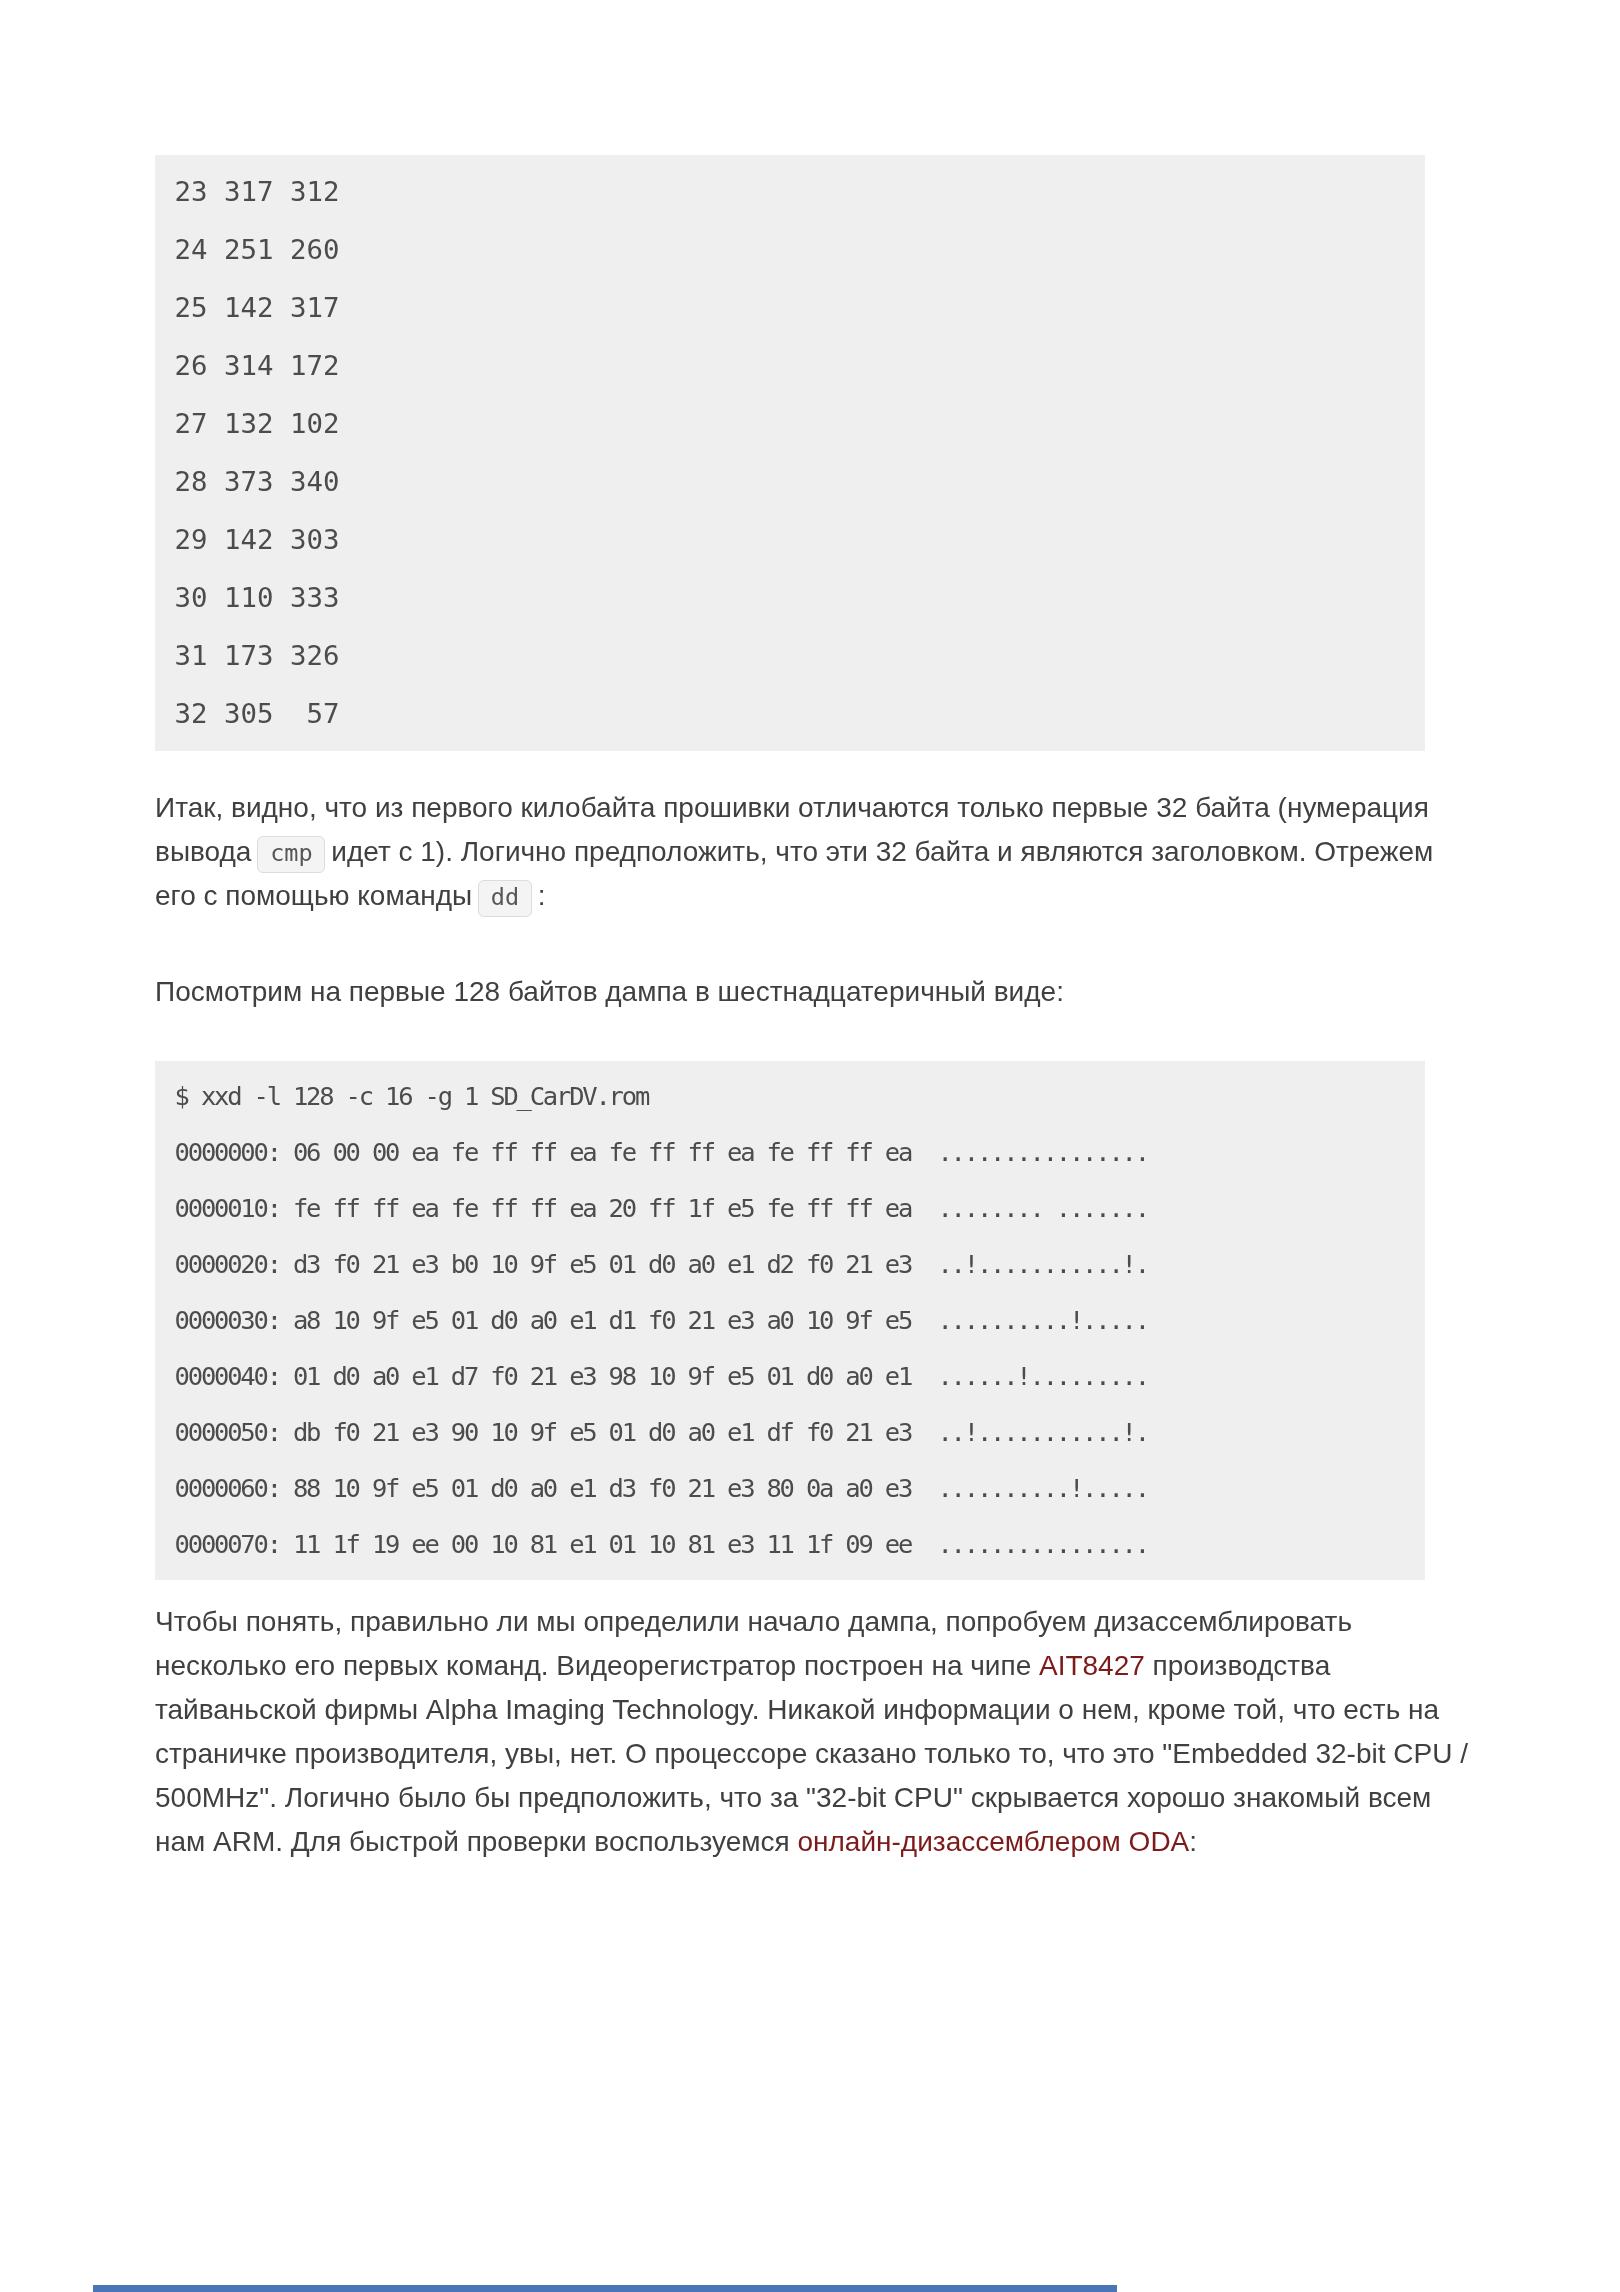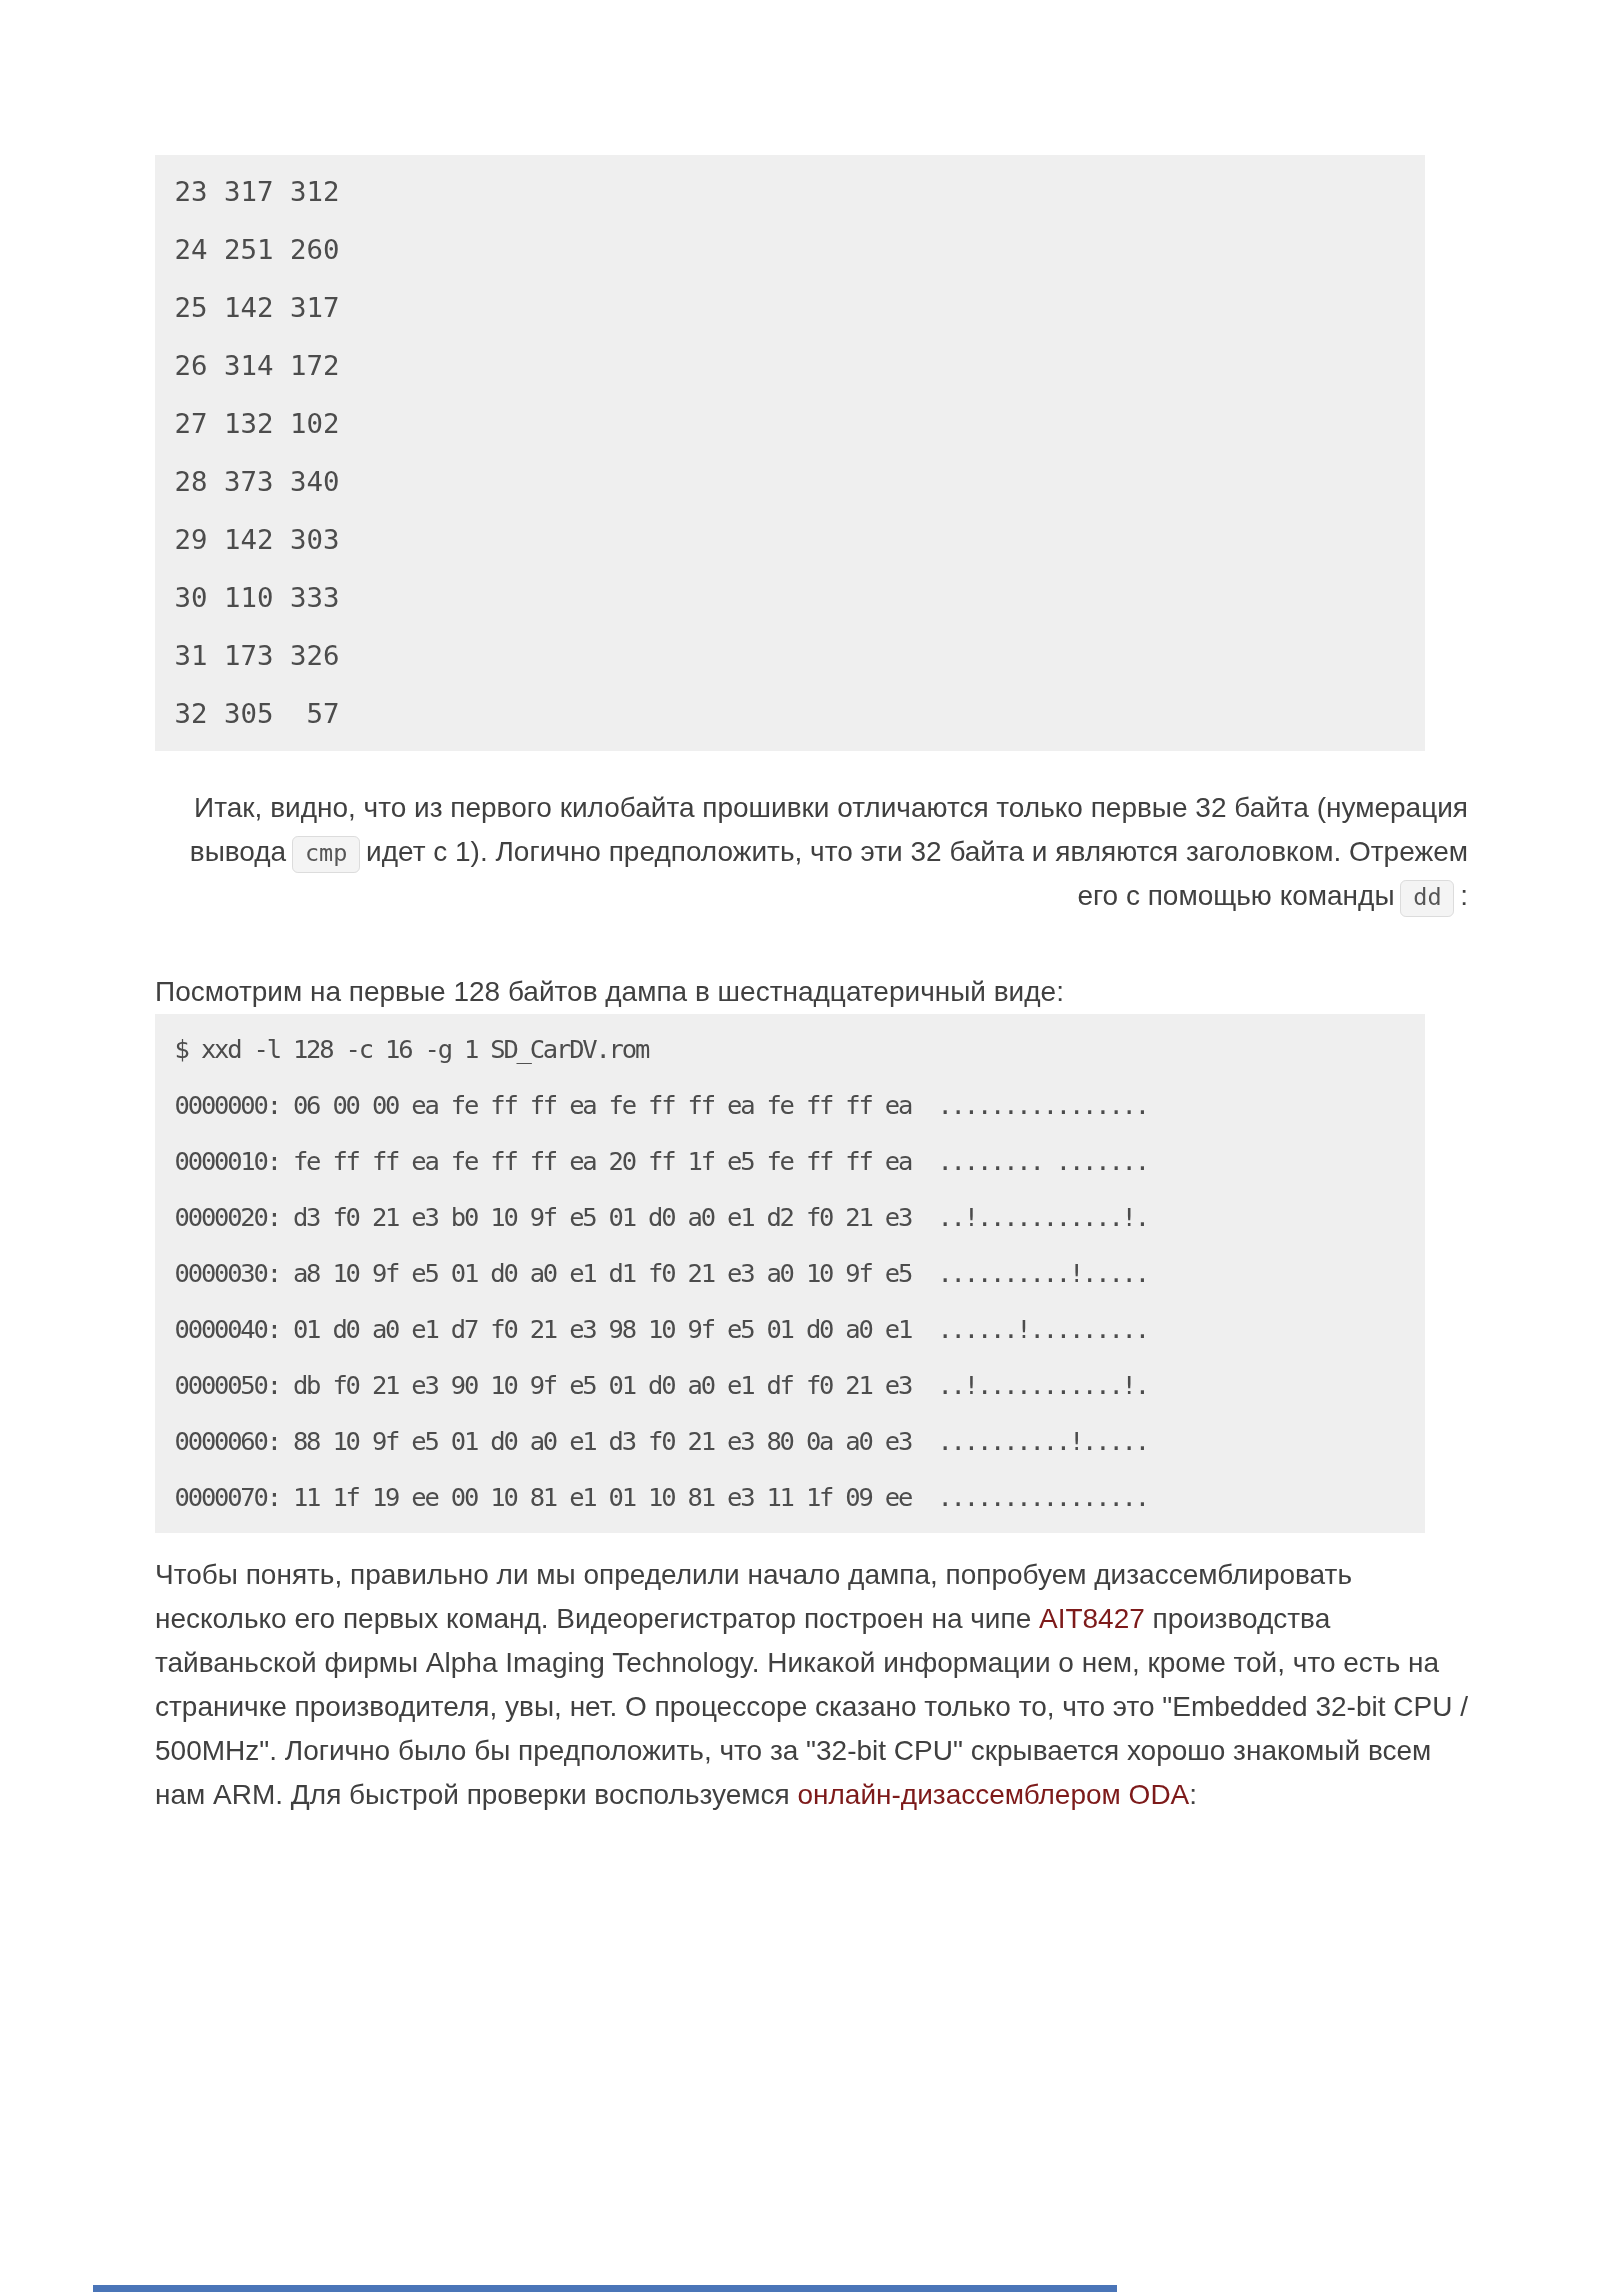--- a/index.html
+++ b/index.html
@@ -14,25 +14,25 @@
     font-family: "Liberation Sans", sans-serif;
   }
   .content { position: absolute; left: 155px; top: 155px; width: 1313px; }
 
   .gray-block {
     width: 1270px; background: var(--code_bg); color: var(--code_text);
     font-family: "DejaVu Sans Mono", monospace; white-space: pre;
     padding: 7.8px 9.8px 7.8px 19.6px; overflow: hidden;
   }
   .cmp-block { font-size: 27.4px; line-height: 58px; }
-  .hex-block { font-size: 25.5px; line-height: 56px; letter-spacing: -2.2px; }
+  .hex-block { font-size: 25.5px; line-height: 56px; letter-spacing: -2.2px; margin-top: 47px; }
   .code-line { white-space: pre; }
 
   p.body-text { font-size: 28px; line-height: 44px; margin: 0; width: 1313px; }
-  .p-intro { margin-top: 35px !important; text-align: right; }
+  .p-intro { margin-top: 35px !important; }
   .p-hexintro { margin-top: 52px !important; }
   .p-final { margin-top: 19.6px !important; }
 
   .chip {
     display: inline-block; background: var(--chip_bg);
     border: 1px solid var(--chip_border); border-radius: 5.9px;
     font-family: "DejaVu Sans Mono", monospace; font-size: 23.5px; line-height: 1.15;
     color: #565656; padding: 2.9px 11.8px 4.9px; margin: 0 5.9px; vertical-align: baseline;
   }
   .dd-wrap { margin-top: 41px; }

